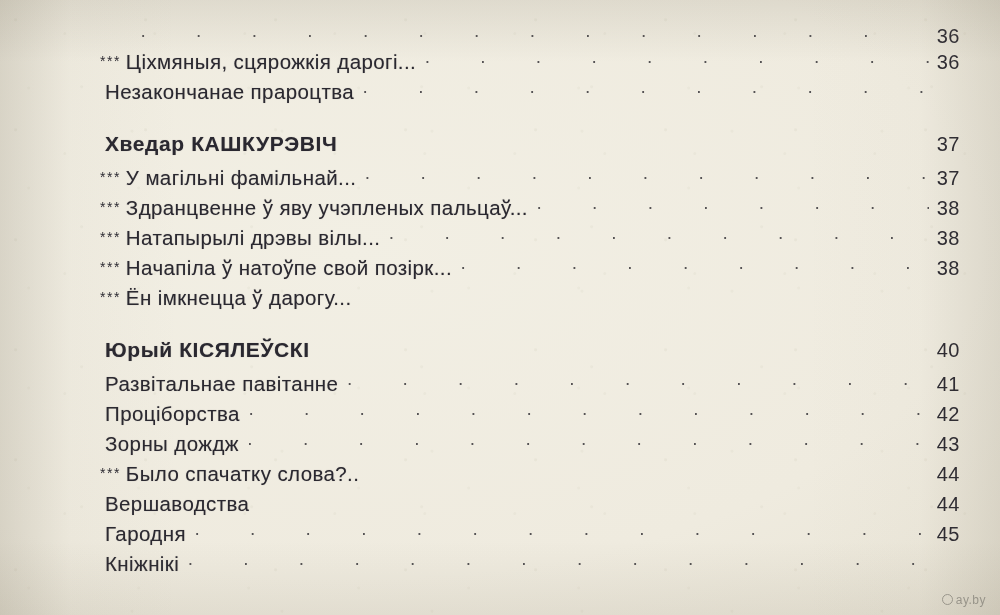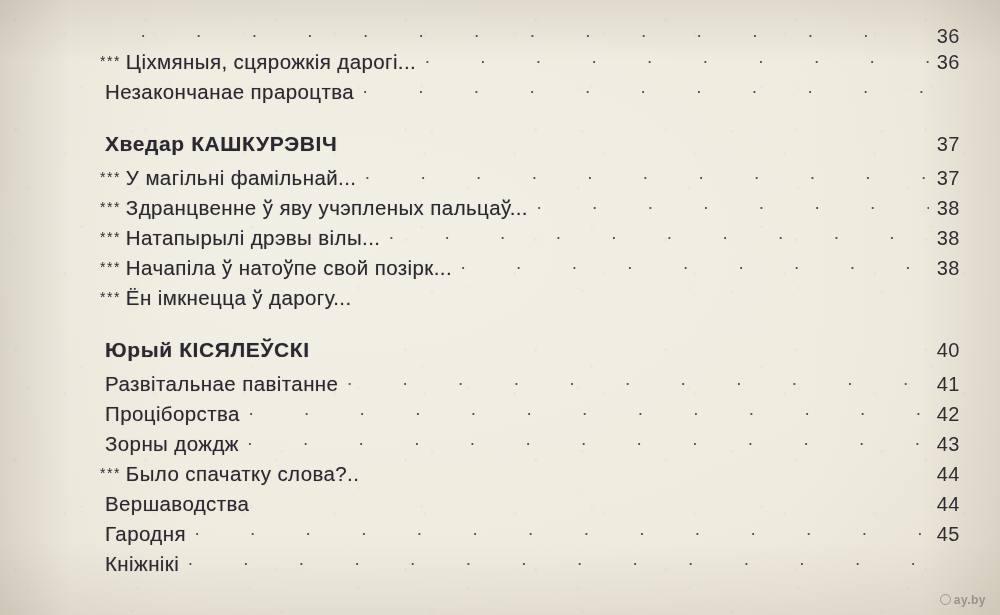--- a/index.html
+++ b/index.html
@@ -116,21 +116,20 @@
   .toprow { margin-top: 0; }
 
   #watermark {
     position: absolute;
     right: 14px;
     bottom: 8px;
     font-size: 12px;
     color: #8d8a80;
     letter-spacing: .5px;
     opacity: .85;
-    font-weight: bold;
   }
   #wm-dot {
     display: inline-block;
     width: 9px;
     height: 9px;
     border-radius: 50%;
     border: 1px solid #8d8a80;
     margin-right: 3px;
     position: relative;
     top: 1px;

